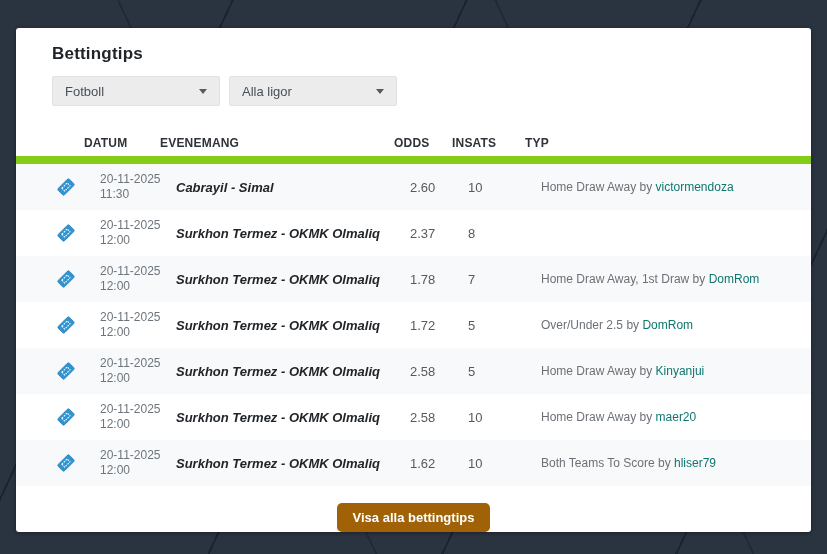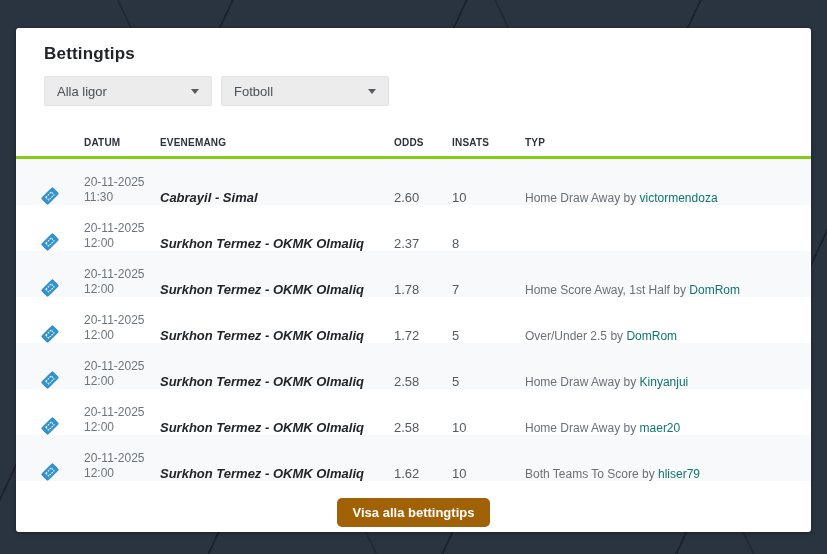--- a/index.html
+++ b/index.html
@@ -16,21 +16,21 @@
   }
   .card {
     position: absolute;
     left: 16px; top: 28px;
     width: 795px; height: 504px;
     background: #ffffff;
     border-radius: 3px;
     box-shadow: 0 1px 4px rgba(0,0,0,0.35);
     overflow: hidden;
   }
-  .card-head { padding: 16px 24px 0 28px; }
+  .card-head { padding: 16px 24px 0 36px; }
   .title {
     font-size: 17px; font-weight: bold;
     color: #212529; letter-spacing: 0.2px;
   }
   .filters { display: flex; gap: 9px; margin-top: 12px; }
   .dropdown {
     width: 168px; height: 30px;
     background: #ececec;
     border: 1px solid #e2e2e2;
     border-radius: 2px;
@@ -42,29 +42,30 @@
   .caret {
     width: 0; height: 0;
     border-left: 4px solid transparent;
     border-right: 4px solid transparent;
     border-top: 5px solid #555a60;
   }
   .table { margin-top: 23px; }
   .thead {
     display: flex; align-items: center;
     height: 27px;
-    border-bottom: 3px solid #84cc16;
-    font-size: 10px; font-weight: bold;
+    border-bottom: 8px solid #84cc16;
+    font-size: 12px; font-weight: bold;
     color: #2f3337; letter-spacing: 0.2px;
   }
   .trow {
-    display: flex; align-items: flex-end;
+    display: flex; align-items: center;
     height: 46px;
     font-size: 13px; color: #555a60;
     cursor: pointer;
+    padding-left: 16px;
   }
   .trow:nth-child(odd) { background: #f8f9fa; }
   .cell { box-sizing: border-box; padding-right: 8px; }
   .c-icon  { width: 68px;  display: flex; justify-content: center; padding-right: 0; }
   .c-date  { width: 76px;  font-size: 12px; color: #6c757d; line-height: 15px; }
   .c-event { width: 234px; font-weight: bold; color: #212529; font-size: 13px; font-style: italic; }
   .c-odds  { width: 58px; }
   .c-stake { width: 73px; }
   .c-type  { flex: 1; font-size: 12px; color: #6b7177; }
   .h-date  { width: 76px; }
@@ -89,25 +90,25 @@
   }
 </style>
 </head>
 <body>
 
 <div class="card">
   <div class="card-head">
     <div class="title">Bettingtips</div>
     <div class="filters">
       <div class="dropdown">
-        <span>Alla ligor</span>
+        <span>Fotboll</span>
         <span class="caret"></span>
       </div>
       <div class="dropdown">
-        <span>Fotboll</span>
+        <span>Alla ligor</span>
         <span class="caret"></span>
       </div>
     </div>
   </div>
 
   <div class="table">
     <div class="thead">
       <div class="spacer"></div>
       <div class="cell h-date">DATUM</div>
       <div class="cell h-event">EVENEMANG</div>
@@ -167,21 +168,21 @@
       </span>
     </div>
     <div class="cell c-date">
       <div>20-11-2025</div>
       <div>12:00</div>
     </div>
     <div class="cell c-event">Surkhon Termez - OKMK Olmaliq</div>
     <div class="cell c-odds">1.78</div>
     <div class="cell c-stake">7</div>
     <div class="cell c-type">
-      <span>Home Score Away, 1st Half</span>
+      <span>Home Draw Away, 1st Draw</span>
       <span>by</span>
       <span class="tipster">DomRom</span>
     </div>
   </div>
 
   <div class="trow">
     <div class="cell c-icon">
       <span class="ticket-wrap">
         <svg width="18" height="18" viewBox="0 0 24 24">
           <rect x="1.5" y="6" width="21" height="12" rx="2.2" fill="#3194d1" stroke="#1f7ab3" stroke-width="1"></rect>

